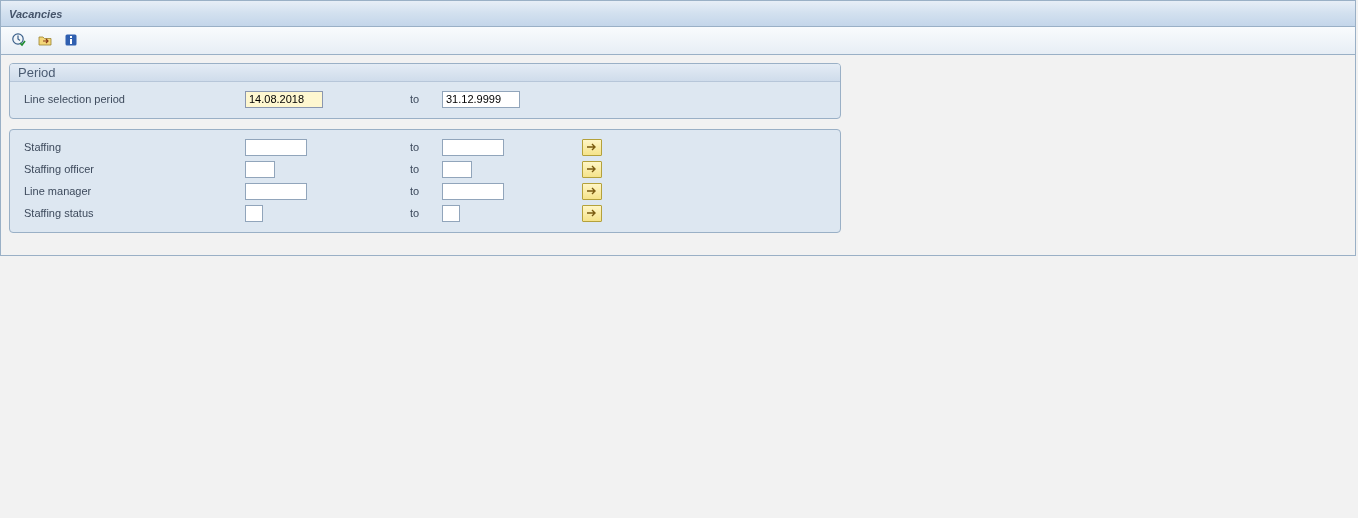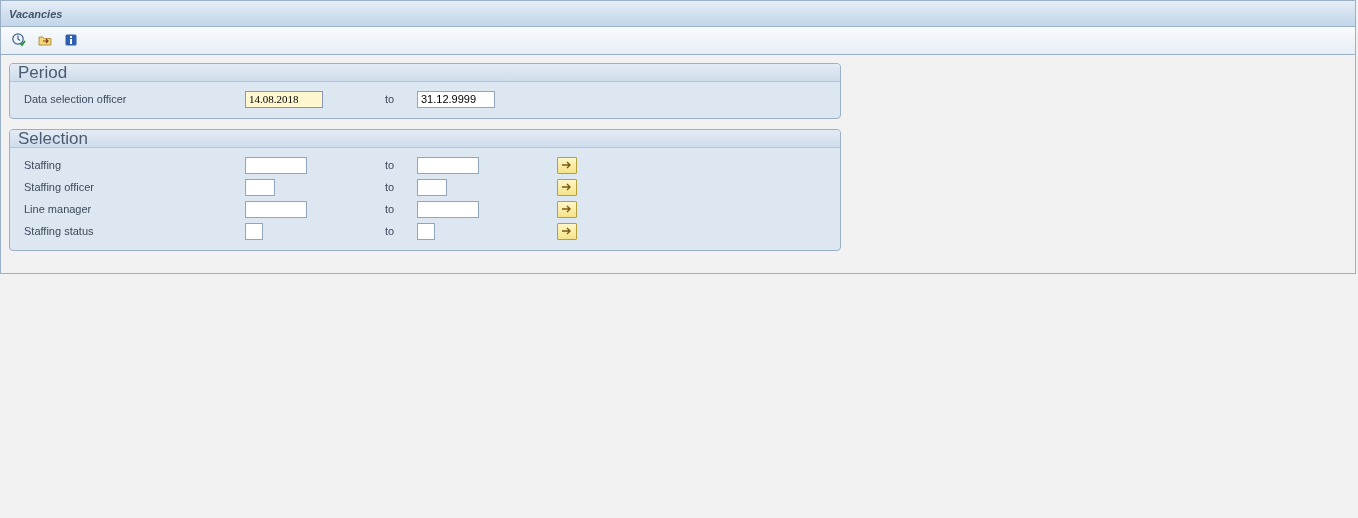--- a/index.html
+++ b/index.html
@@ -65,44 +65,43 @@
     width: 832px;
     border: 1px solid #9ab0c6;
     border-radius: 4px;
     background: #dde7f1;
     margin-bottom: 10px;
     overflow: hidden;
   }
   .group-header {
     background: linear-gradient(#e4ecf5, #cfdceb);
     border-bottom: 1px solid #b6c6d9;
-    font-size: 17px;
+    font-size: 13px;
     color: #4a5b72;
     padding: 2px 8px;
     height: 18px;
     line-height: 14px;
   }
   .group-body {
     padding: 6px 10px 8px 10px;
   }
   .row {
     display: flex;
     align-items: center;
     height: 22px;
   }
   .lbl {
     width: 225px;
     color: #3d4a5c;
     padding-left: 4px;
   }
   .cell-from {
-    width: 140px;
+    width: 165px;
     display:flex;
     align-items:center;
-    font-family:Liberation Serif, serif;
   }
   .cell-to-lbl {
     width: 32px;
     color:#3d4a5c;
   }
   .cell-to {
     width: 140px;
     display:flex;
     align-items:flex-start;
   }
@@ -179,34 +178,33 @@
       </span>
     </div>
   </div>
 
   <div class="content">
 
     <div class="group">
       <div class="group-header">Period</div>
       <div class="group-body">
         <div class="row">
-          <div class="lbl">Data selection officer</div>
+          <div class="lbl">Line selection period</div>
           <div class="cell-from">
             <input class="sap w-date focus" value="14.08.2018" style="">
           </div>
           <div class="cell-to-lbl">to</div>
           <div class="cell-to">
             <input class="sap w-date" value="31.12.9999" style="">
           </div>
         </div>
       </div>
     </div>
 
     <div class="group">
-      <div class="group-header">Selection</div>
       <div class="group-body">
 
         <div class="row">
           <div class="lbl">Staffing</div>
           <div class="cell-from">
             <input class="sap w-mid" value="" style="">
           </div>
           <div class="cell-to-lbl">to</div>
           <div class="cell-to">
             <input class="sap w-mid" value="" style="">

